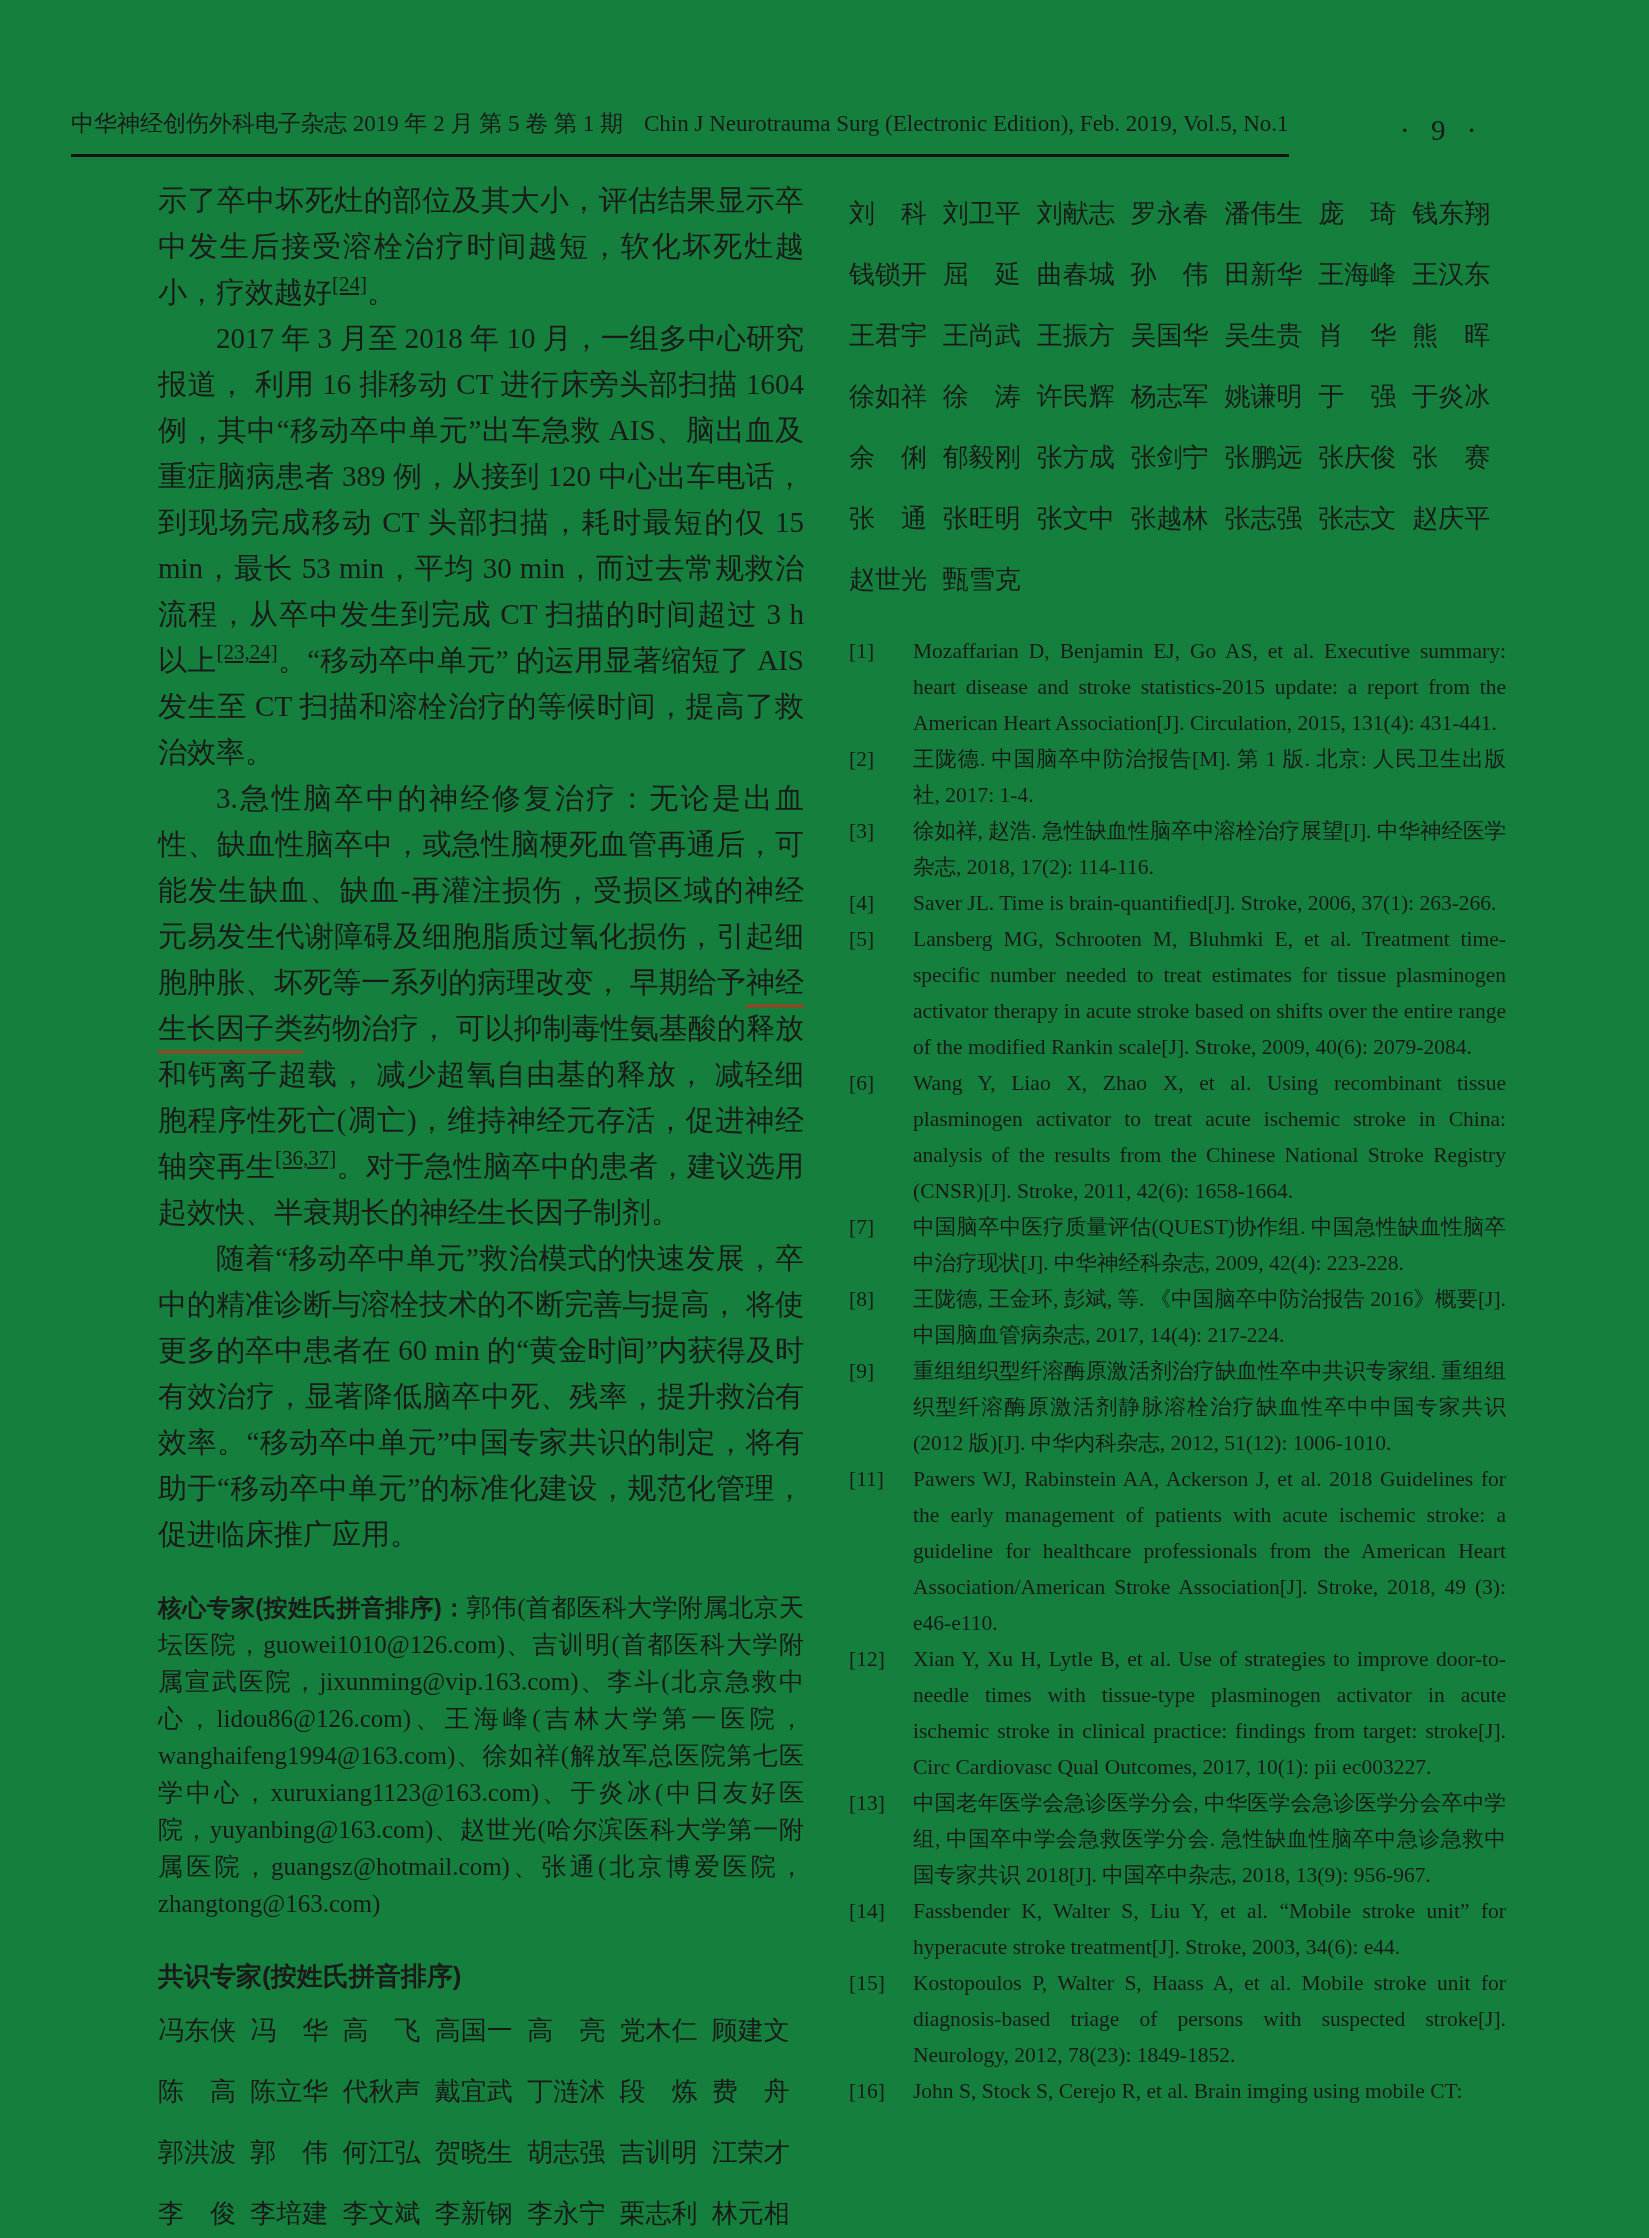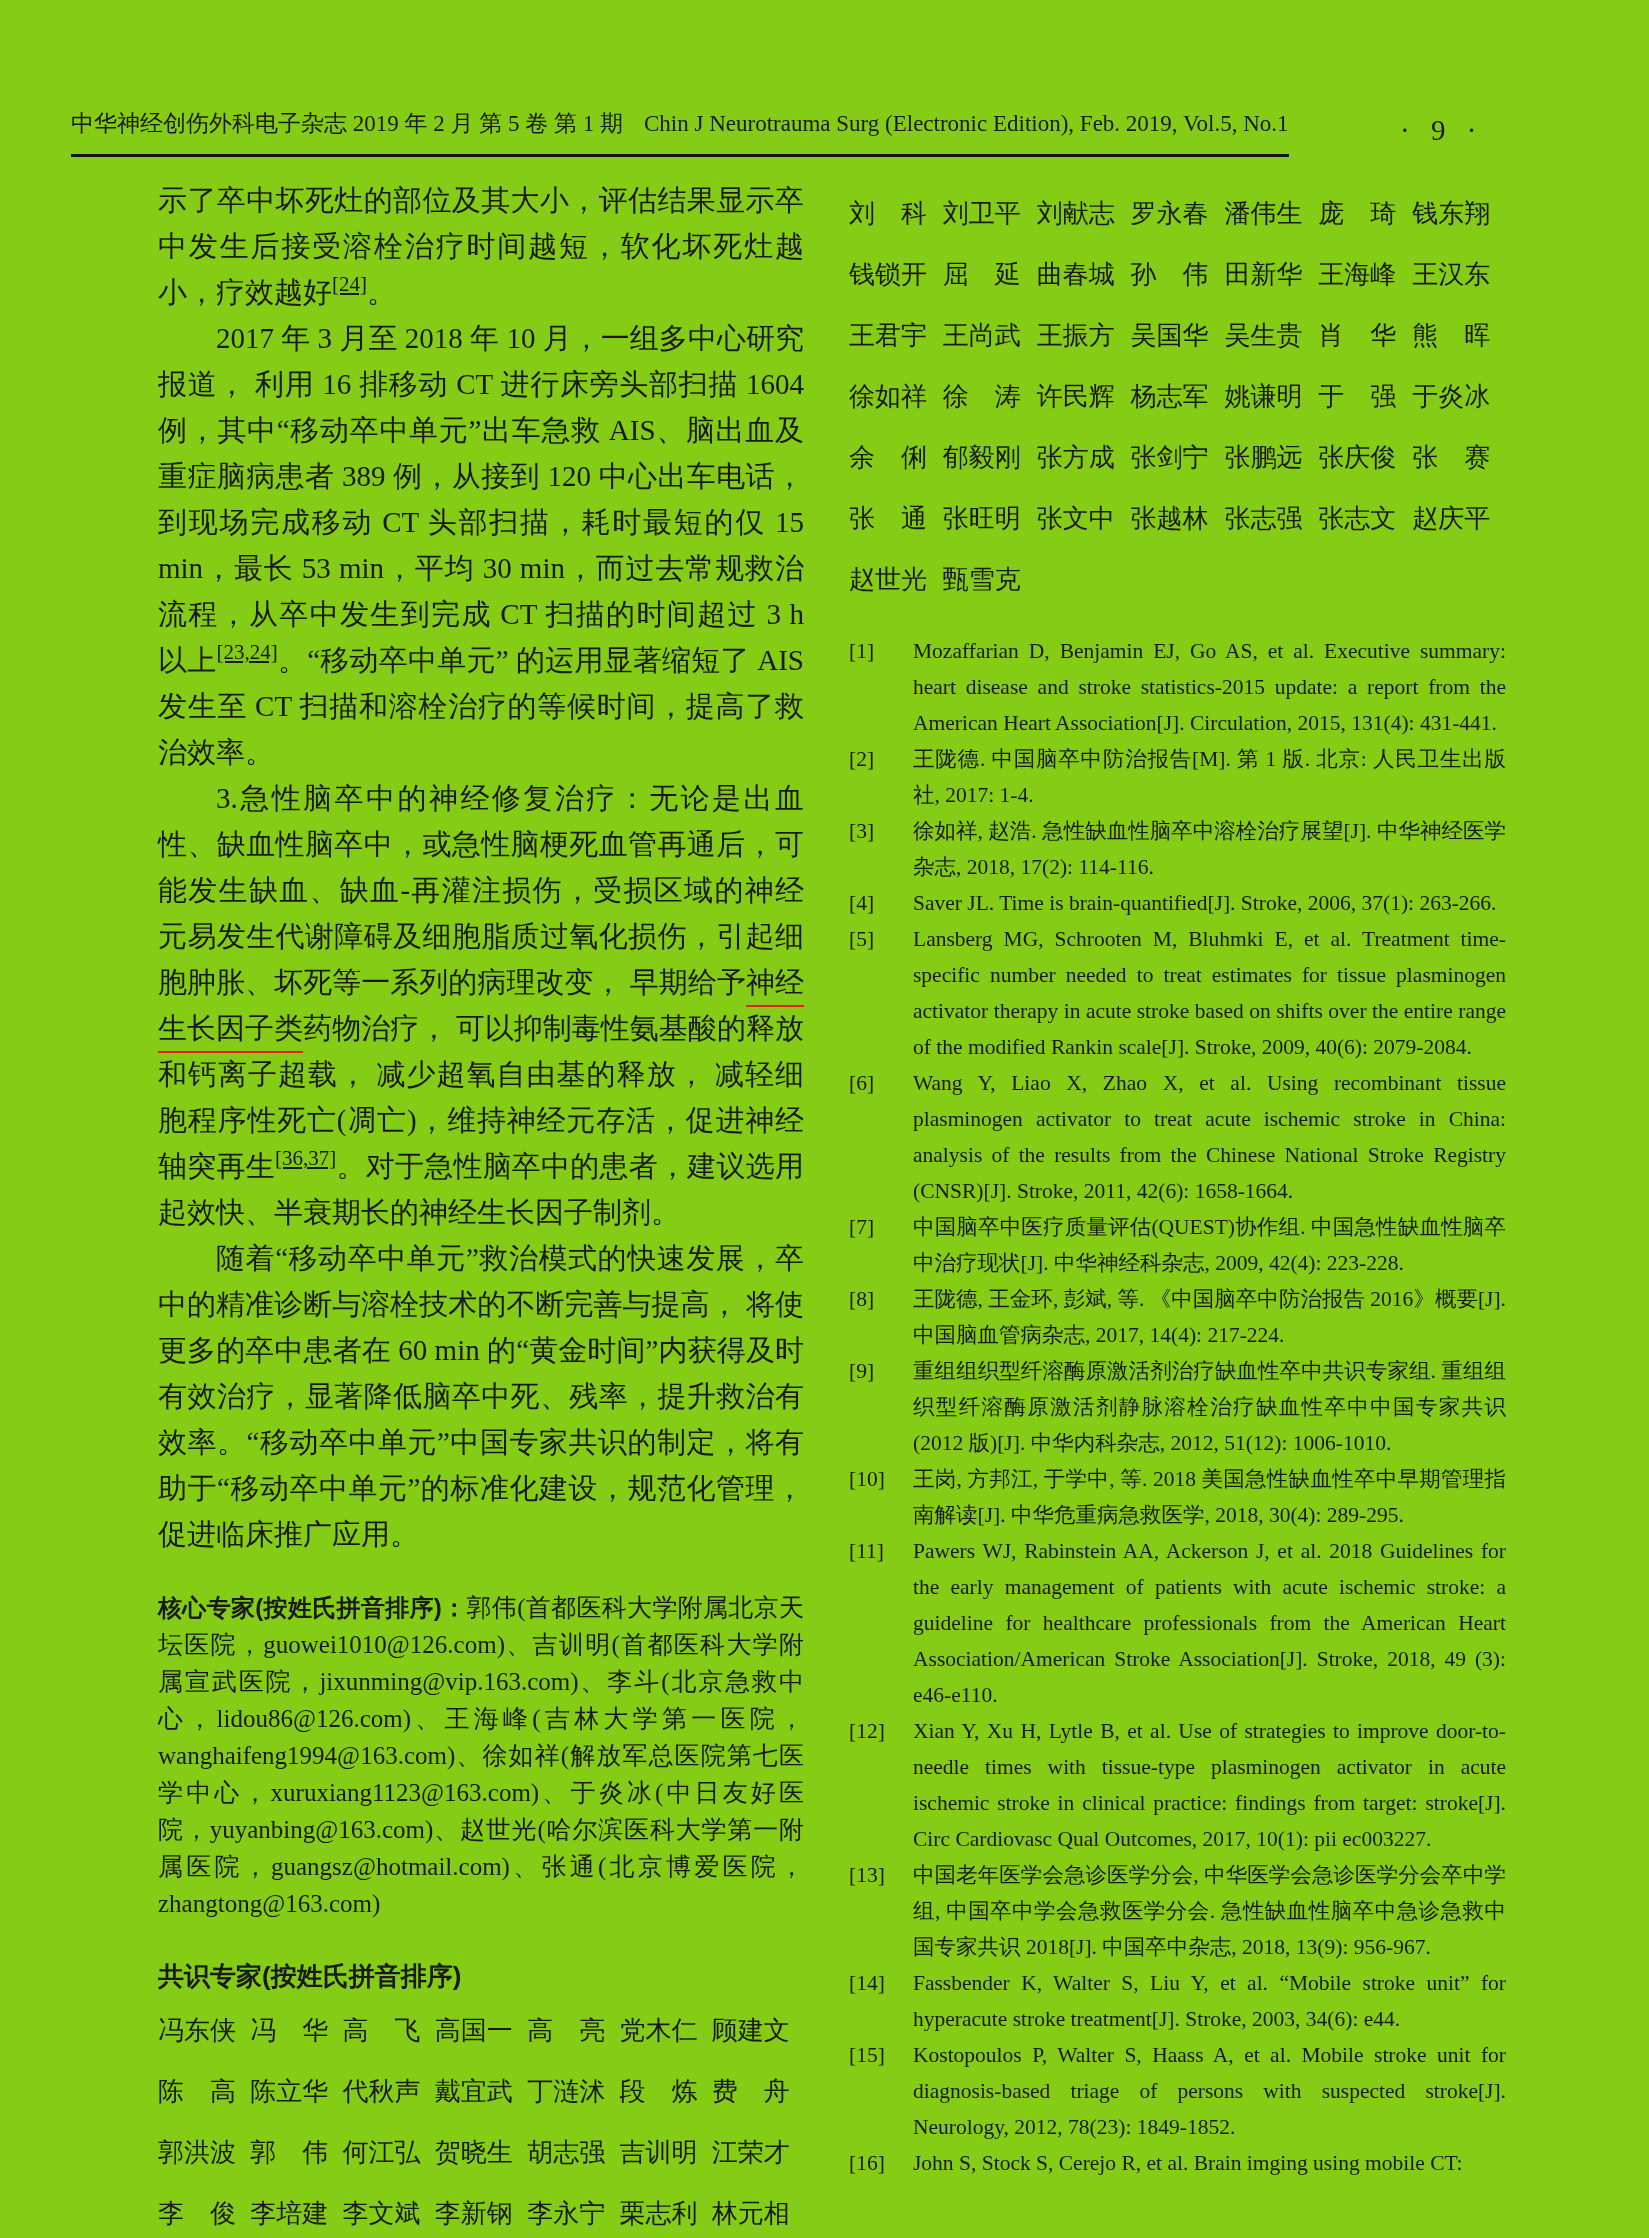--- a/index.html
+++ b/index.html
@@ -1,16 +1,16 @@
 <!DOCTYPE html>
 <html style="font-size:11px"><head>
 <meta charset="utf-8">
 <style>
   html,body{margin:0;padding:0;background:#ffffff;}
-  .page{position:relative;width:1650px;height:2239px;background:#84cc16;
+  .page{position:relative;width:1650px;height:2239px;background:#15803d;
         font-family:"Liberation Serif","DejaVu Serif",serif;color:#1a1a1a;overflow:hidden;}
 
   
   .header{position:absolute;left:71px;top:108px;white-space:nowrap;
           border-bottom:3.5px solid #141414;padding-bottom:15.2px;font-size:23px;}
   .header .cn{margin-right:21px;}
   .page-num{position:absolute;left:1400px;top:114px;font-size:29px;letter-spacing:7px;}
 
   
   .col{position:absolute;top:177px;}
@@ -199,24 +199,20 @@
         </div>
         <div class="ref-item">
           <span class="ref-num">[8]</span>
           <span class="ref-text">王陇德, 王金环, 彭斌, 等. 《中国脑卒中防治报告 2016》概要[J]. 中国脑血管病杂志, 2017, 14(4): 217-224.</span>
         </div>
         <div class="ref-item">
           <span class="ref-num">[9]</span>
           <span class="ref-text">重组组织型纤溶酶原激活剂治疗缺血性卒中共识专家组. 重组组织型纤溶酶原激活剂静脉溶栓治疗缺血性卒中中国专家共识(2012 版)[J]. 中华内科杂志, 2012, 51(12): 1006-1010.</span>
         </div>
         <div class="ref-item">
-          <span class="ref-num">[10]</span>
-          <span class="ref-text">王岗, 方邦江, 于学中, 等. 2018 美国急性缺血性卒中早期管理指南解读[J]. 中华危重病急救医学, 2018, 30(4): 289-295.</span>
-        </div>
-        <div class="ref-item">
           <span class="ref-num">[11]</span>
           <span class="ref-text">Pawers WJ, Rabinstein AA, Ackerson J, et al. 2018 Guidelines for the early management of patients with acute ischemic stroke: a guideline for healthcare professionals from the American Heart Association/American Stroke Association[J]. Stroke, 2018, 49 (3): e46-e110.</span>
         </div>
         <div class="ref-item">
           <span class="ref-num">[12]</span>
           <span class="ref-text">Xian Y, Xu H, Lytle B, et al. Use of strategies to improve door-to-needle times with tissue-type plasminogen activator in acute ischemic stroke in clinical practice: findings from target: stroke[J]. Circ Cardiovasc Qual Outcomes, 2017, 10(1): pii ec003227.</span>
         </div>
         <div class="ref-item">
           <span class="ref-num">[13]</span>
           <span class="ref-text">中国老年医学会急诊医学分会, 中华医学会急诊医学分会卒中学组, 中国卒中学会急救医学分会. 急性缺血性脑卒中急诊急救中国专家共识 2018[J]. 中国卒中杂志, 2018, 13(9): 956-967.</span>

